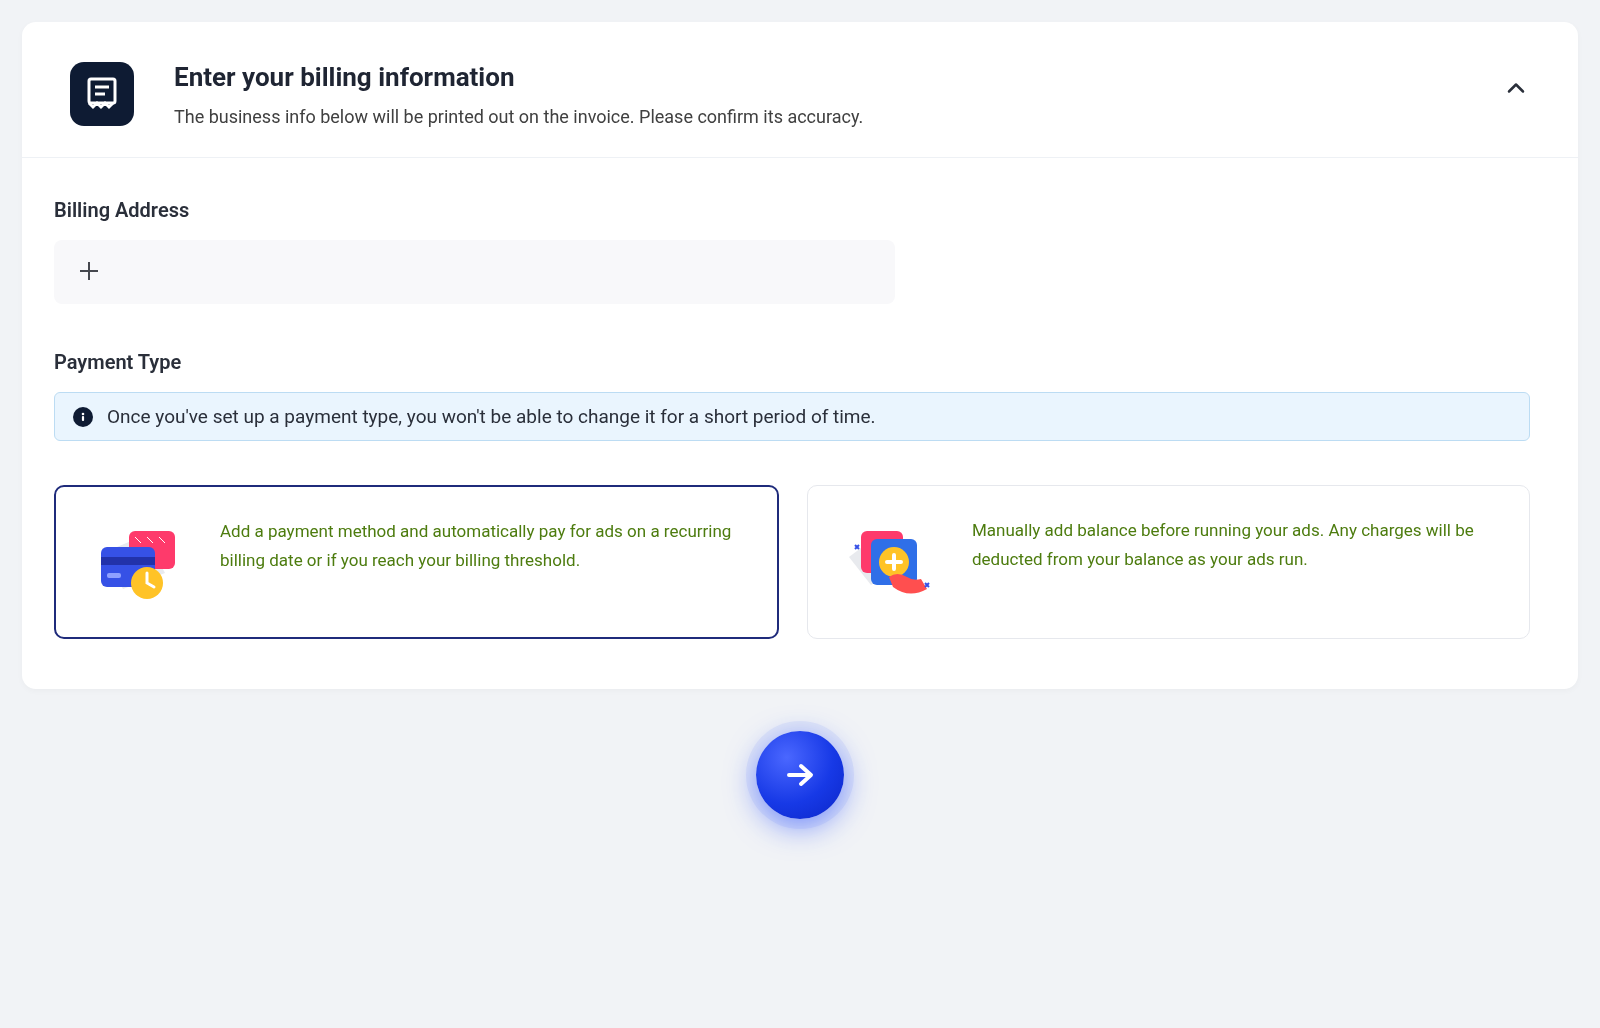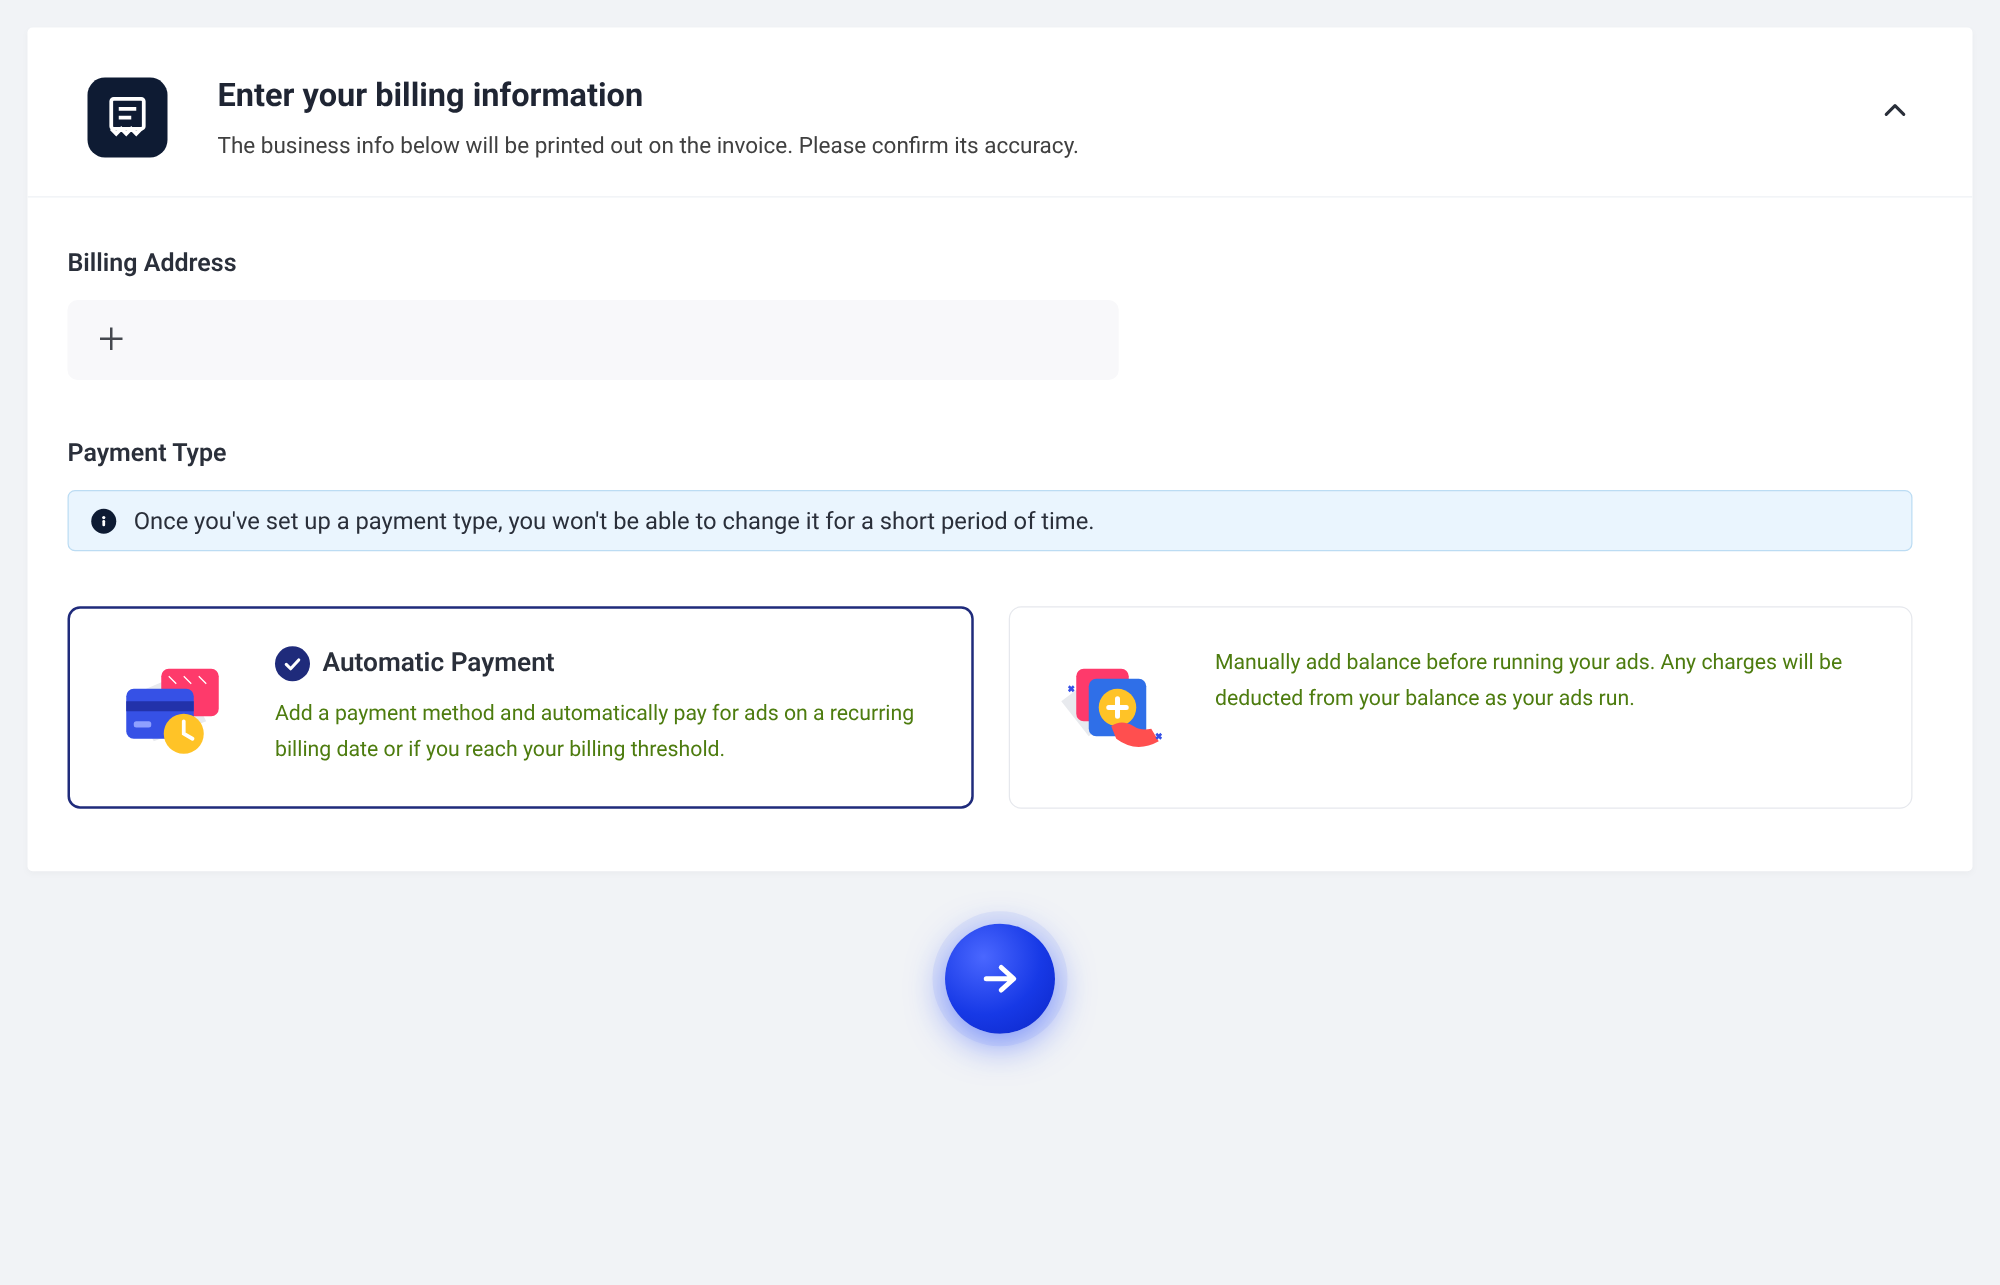--- a/index.html
+++ b/index.html
@@ -5,21 +5,21 @@
   * { box-sizing: border-box; margin: 0; padding: 0; }
   body {
     font-family: -apple-system, BlinkMacSystemFont, "Segoe UI", Roboto, Helvetica, Arial, sans-serif;
     background: #f1f3f6;
     padding: 22px;
     color: #121826;
     min-height: 1028px;
   }
   .card {
     background: #fff;
-    border-radius: 4px;
+    border-radius: 14px;
     box-shadow: 0 2px 6px rgba(0,0,0,0.03);
     overflow: hidden;
   }
   .card-header {
     display: flex;
     align-items: flex-start;
     padding: 40px 48px 30px 48px;
     border-bottom: 1px solid #eef1f5;
     position: relative;
   }
@@ -232,28 +232,20 @@
             <rect x="40" y="14" width="46" height="38" rx="6" fill="#fe3a6b"></rect>
             <path d="M46 20 l6 6 M58 20 l6 6 M70 20 l6 6" stroke="#fff" stroke-width="1"></path>
             <rect x="12" y="30" width="54" height="40" rx="6" fill="#3651e6"></rect>
             <rect x="12" y="40" width="54" height="8" fill="#2232aa"></rect>
             <rect x="18" y="56" width="14" height="5" rx="2" fill="#8fa0ff"></rect>
             <circle cx="58" cy="66" r="16" fill="#ffc327"></circle>
             <path d="M58 56 v10 l7 4" stroke="#fff" stroke-width="3" stroke-linecap="round" fill="none"></path>
           </svg>
         </div>
         <div class="option-body">
-          <div class="option-title-row">
-            <span class="check-badge">
-              <svg width="16" height="16" viewBox="0 0 16 16">
-                <path d="M3 8.5 L6.5 12 L13 5" stroke="#fff" stroke-width="2.5" fill="none" stroke-linecap="round" stroke-linejoin="round"></path>
-              </svg>
-            </span>
-            <span class="option-title">Automatic Payment</span>
-          </div>
           <p class="option-desc">Add a payment method and automatically pay for ads on a recurring billing date or if you reach your billing threshold.</p>
         </div>
       </div>
 
       <div class="option-card">
         <div class="option-illu">
           <svg width="100" height="90" viewBox="0 0 100 90">
             <polygon points="8,40 40,16 62,44 30,68" fill="#e8eaee"></polygon>
             <rect x="20" y="14" width="42" height="42" rx="6" fill="#fe3a6b"></rect>
             <rect x="30" y="22" width="46" height="46" rx="6" fill="#2f6fe8"></rect>

